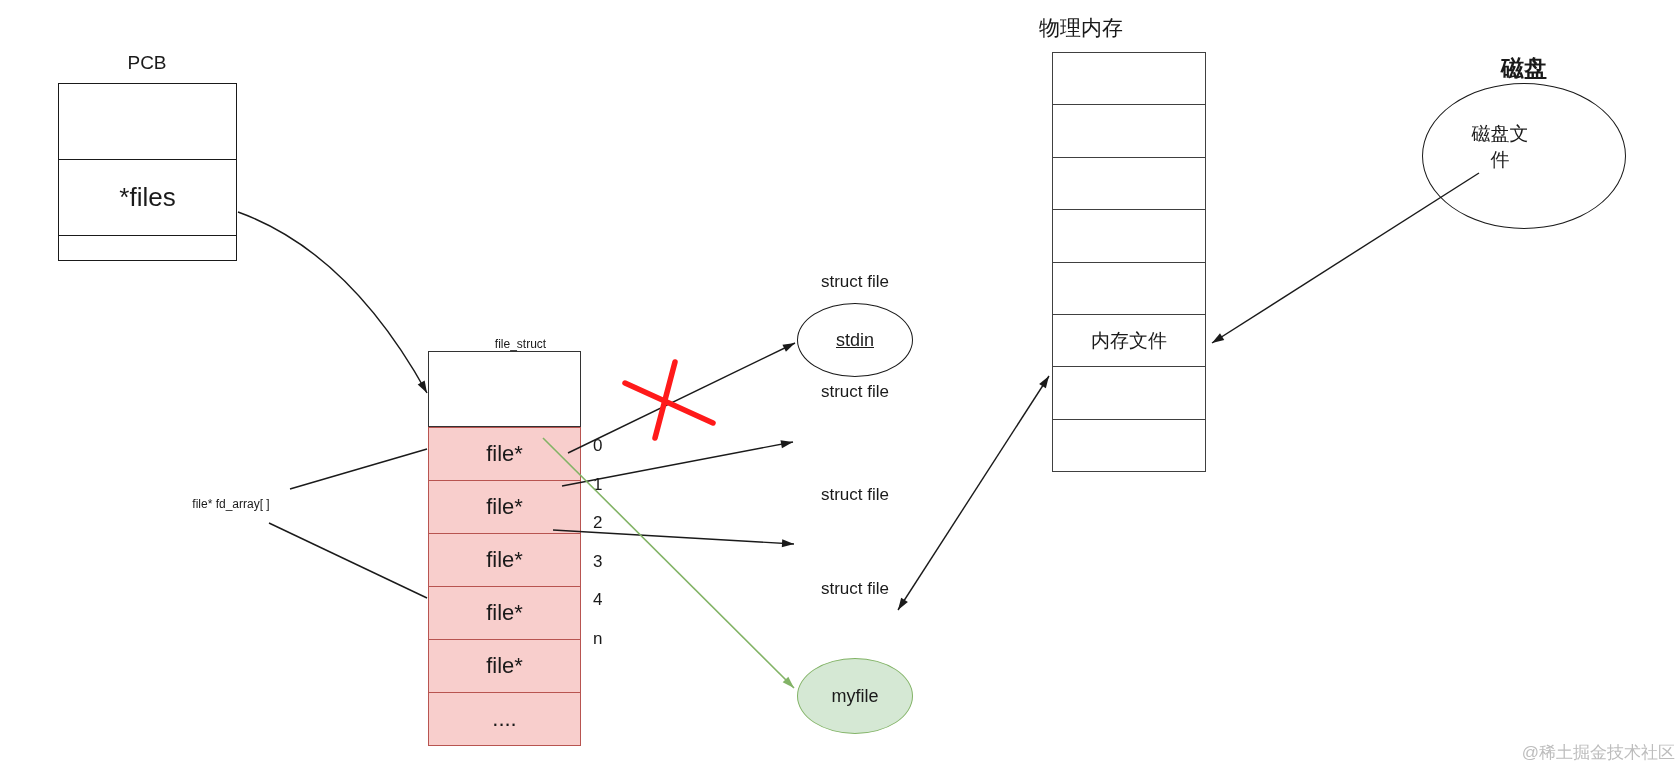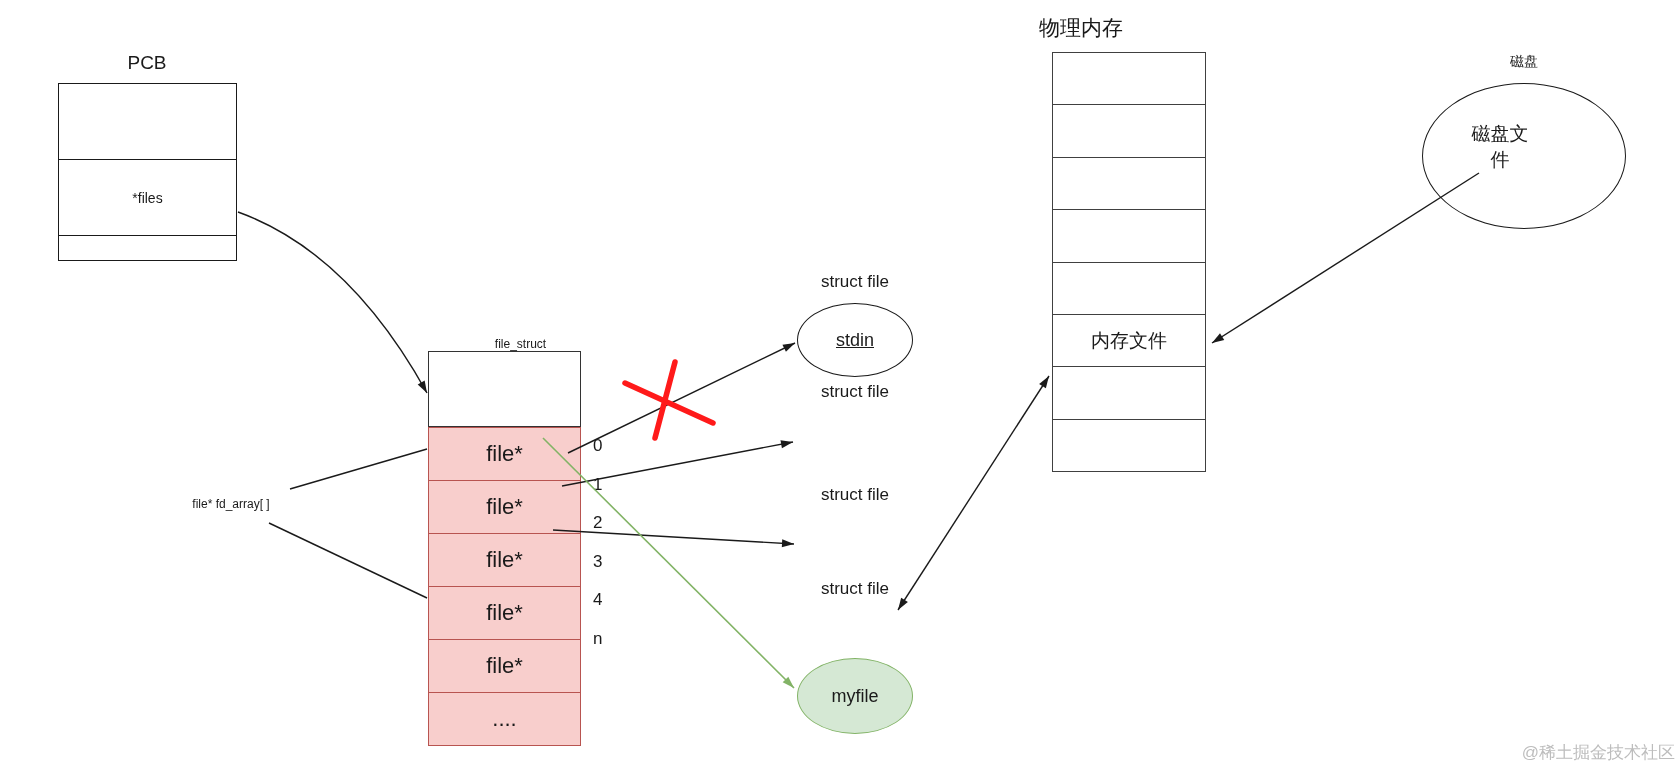--- a/index.html
+++ b/index.html
@@ -6,21 +6,21 @@
   .stage{
     position:relative;width:1678px;height:769px;background:#ffffff;overflow:hidden;
     font-family:"Liberation Sans", sans-serif;color:#1a1a1a;
   }
   .label{position:absolute;text-align:center;white-space:nowrap;}
   
   .pcb-box{position:absolute;left:58px;top:83px;width:179px;height:178px;
     border:1.4px solid #1a1a1a;box-sizing:border-box;background:#fff;z-index:2;}
   .pcb-row1{height:76px;border-bottom:1.3px solid #1a1a1a;box-sizing:border-box;}
   .pcb-row2{height:76px;border-bottom:1.3px solid #1a1a1a;box-sizing:border-box;
-    display:flex;align-items:center;justify-content:center;font-size:14px;}
+    display:flex;align-items:center;justify-content:center;font-size:26px;}
   .pcb-row3{height:23px;}
   
   .fs-header{position:absolute;left:428px;top:351px;width:153px;height:76px;
     border:1.5px solid #333;box-sizing:border-box;background:#fff;z-index:2;}
   .fs-rows{position:absolute;left:428px;top:427px;width:153px;z-index:2;}
   .fs-row{height:54px;box-sizing:border-box;background:var(--color-pink-fill);
     border:1px solid var(--color-pink-border);margin-top:-1px;
     display:flex;align-items:center;justify-content:center;font-size:22px;}
   .fs-row:first-child{margin-top:0;}
   .fs-index{position:absolute;left:593px;top:427px;width:40px;z-index:2;}
@@ -132,19 +132,19 @@
     <div class="mem-row"></div>
     <div class="mem-row"></div>
     <div class="mem-row"></div>
     <div class="mem-row"></div>
     <div class="mem-row"></div>
     <div class="mem-row">内存文件</div>
     <div class="mem-row"></div>
     <div class="mem-row"></div>
   </div>
 
-  <div class="label" style="left:1484px;top:53px;width:80px;font-size:14px;">磁盘</div>
+  <div class="label" style="left:1484px;top:53px;width:80px;font-size:23px;font-weight:bold;">磁盘</div>
   <div class="disk-ellipse"></div>
   <div class="disk-text">磁盘文件</div>
 
   <div class="watermark">@稀土掘金技术社区</div>
 
 </div>
 
 </body></html>

